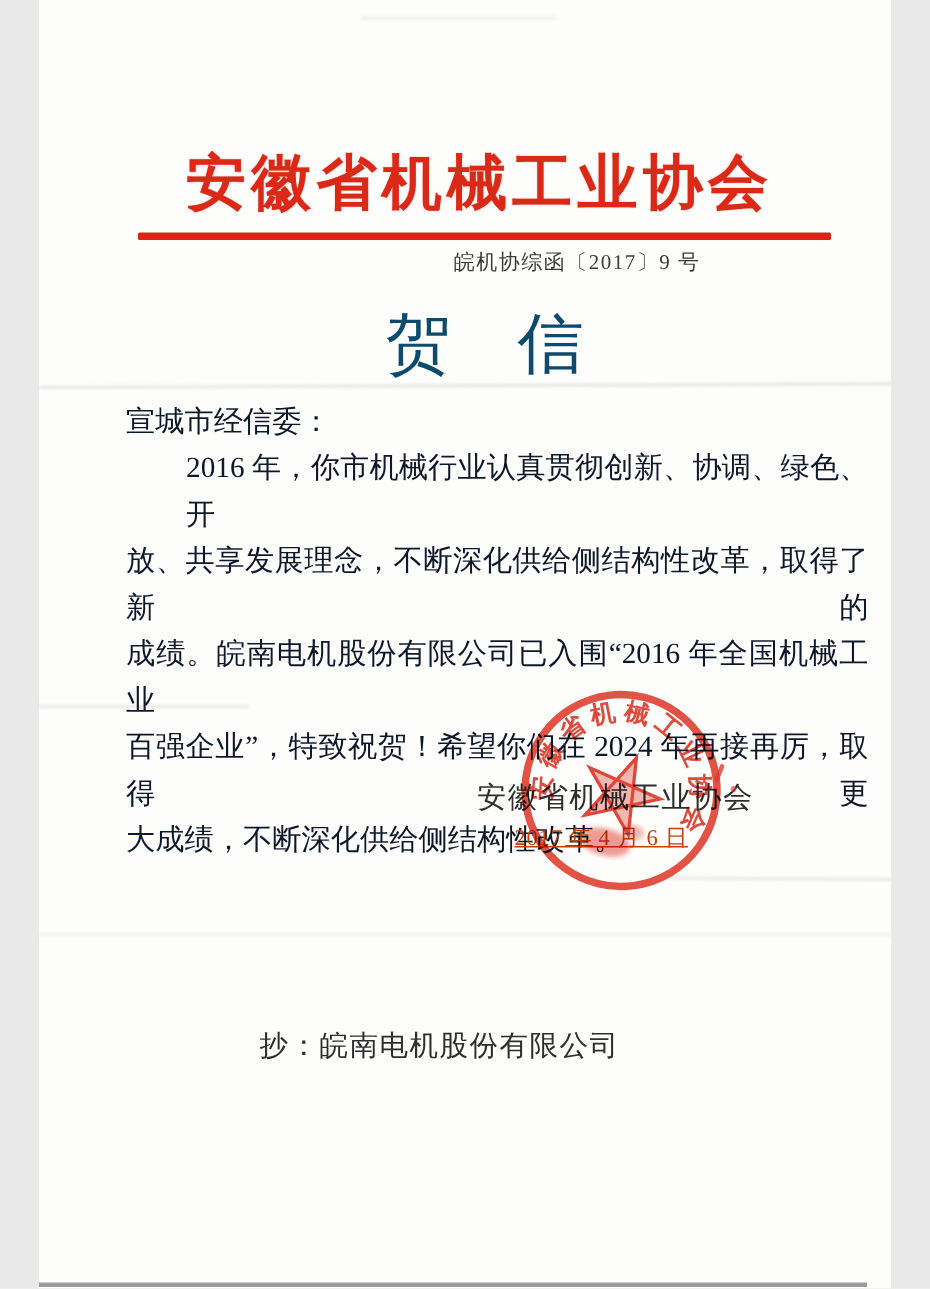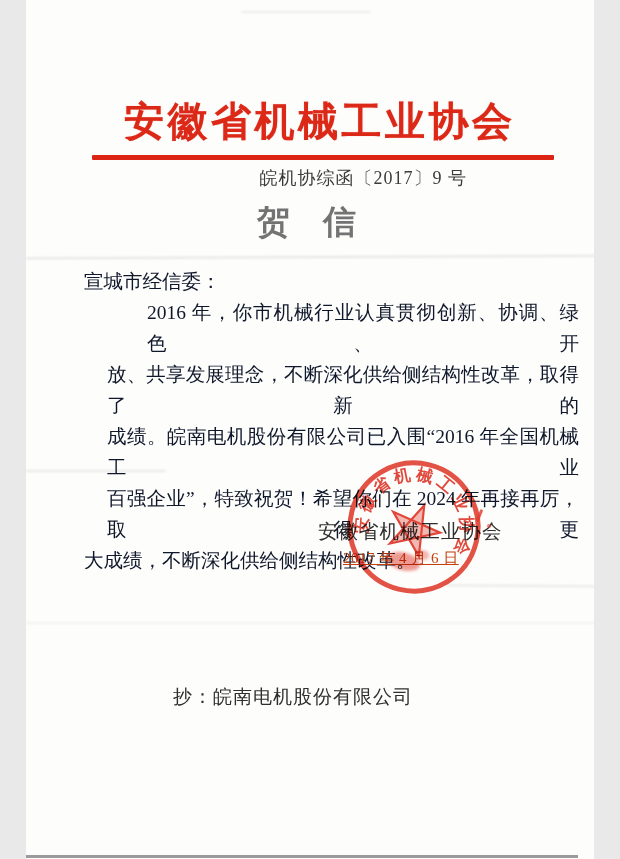--- a/index.html
+++ b/index.html
@@ -17,34 +17,34 @@
     font-size:40px;font-weight:700;letter-spacing:3.5px;
     color:#dc2817;white-space:nowrap;
     text-shadow:0 0 1px rgba(220,40,23,.45);
   }
   .red-rule{
     position:absolute;left:66px;top:155px;width:462px;height:5px;
     background:#dc2415;border-radius:1px;
   }
   .doc-number{
     position:absolute;right:127px;top:166px;
-    font-size:18px;color:#3b3b3b;letter-spacing:1px;white-space:nowrap;
+    font-size:14px;color:#3b3b3b;letter-spacing:1px;white-space:nowrap;
   }
   
   .letter-title{
     position:absolute;left:231px;top:200px;
-    font-size:33px;font-weight:700;color:#737373;white-space:nowrap;
+    font-size:44px;font-weight:400;color:#0c4a6e;white-space:nowrap;
   }
   
   .body-block{
     position:absolute;left:58px;top:266px;width:495px;
     font-size:19.5px;color:#0f172a;line-height:31px;
   }
   .body-line{white-space:nowrap;}
-  .body-line.wrapline{white-space:normal;text-align:justify;text-align-last:justify;margin-left:23px;}
+  .body-line.wrapline{white-space:normal;text-align:justify;text-align-last:justify;}
   .body-line.indent{padding-left:40px;}
   
   .sig-org{
     position:absolute;left:292px;top:518px;
     font-size:19.5px;color:#2e2e2e;letter-spacing:1px;white-space:nowrap;
   }
   .sig-date{
     position:absolute;left:317px;top:549px;
     font-size:15px;color:#c2410c;letter-spacing:.5px;white-space:nowrap;text-decoration:underline;
   }

